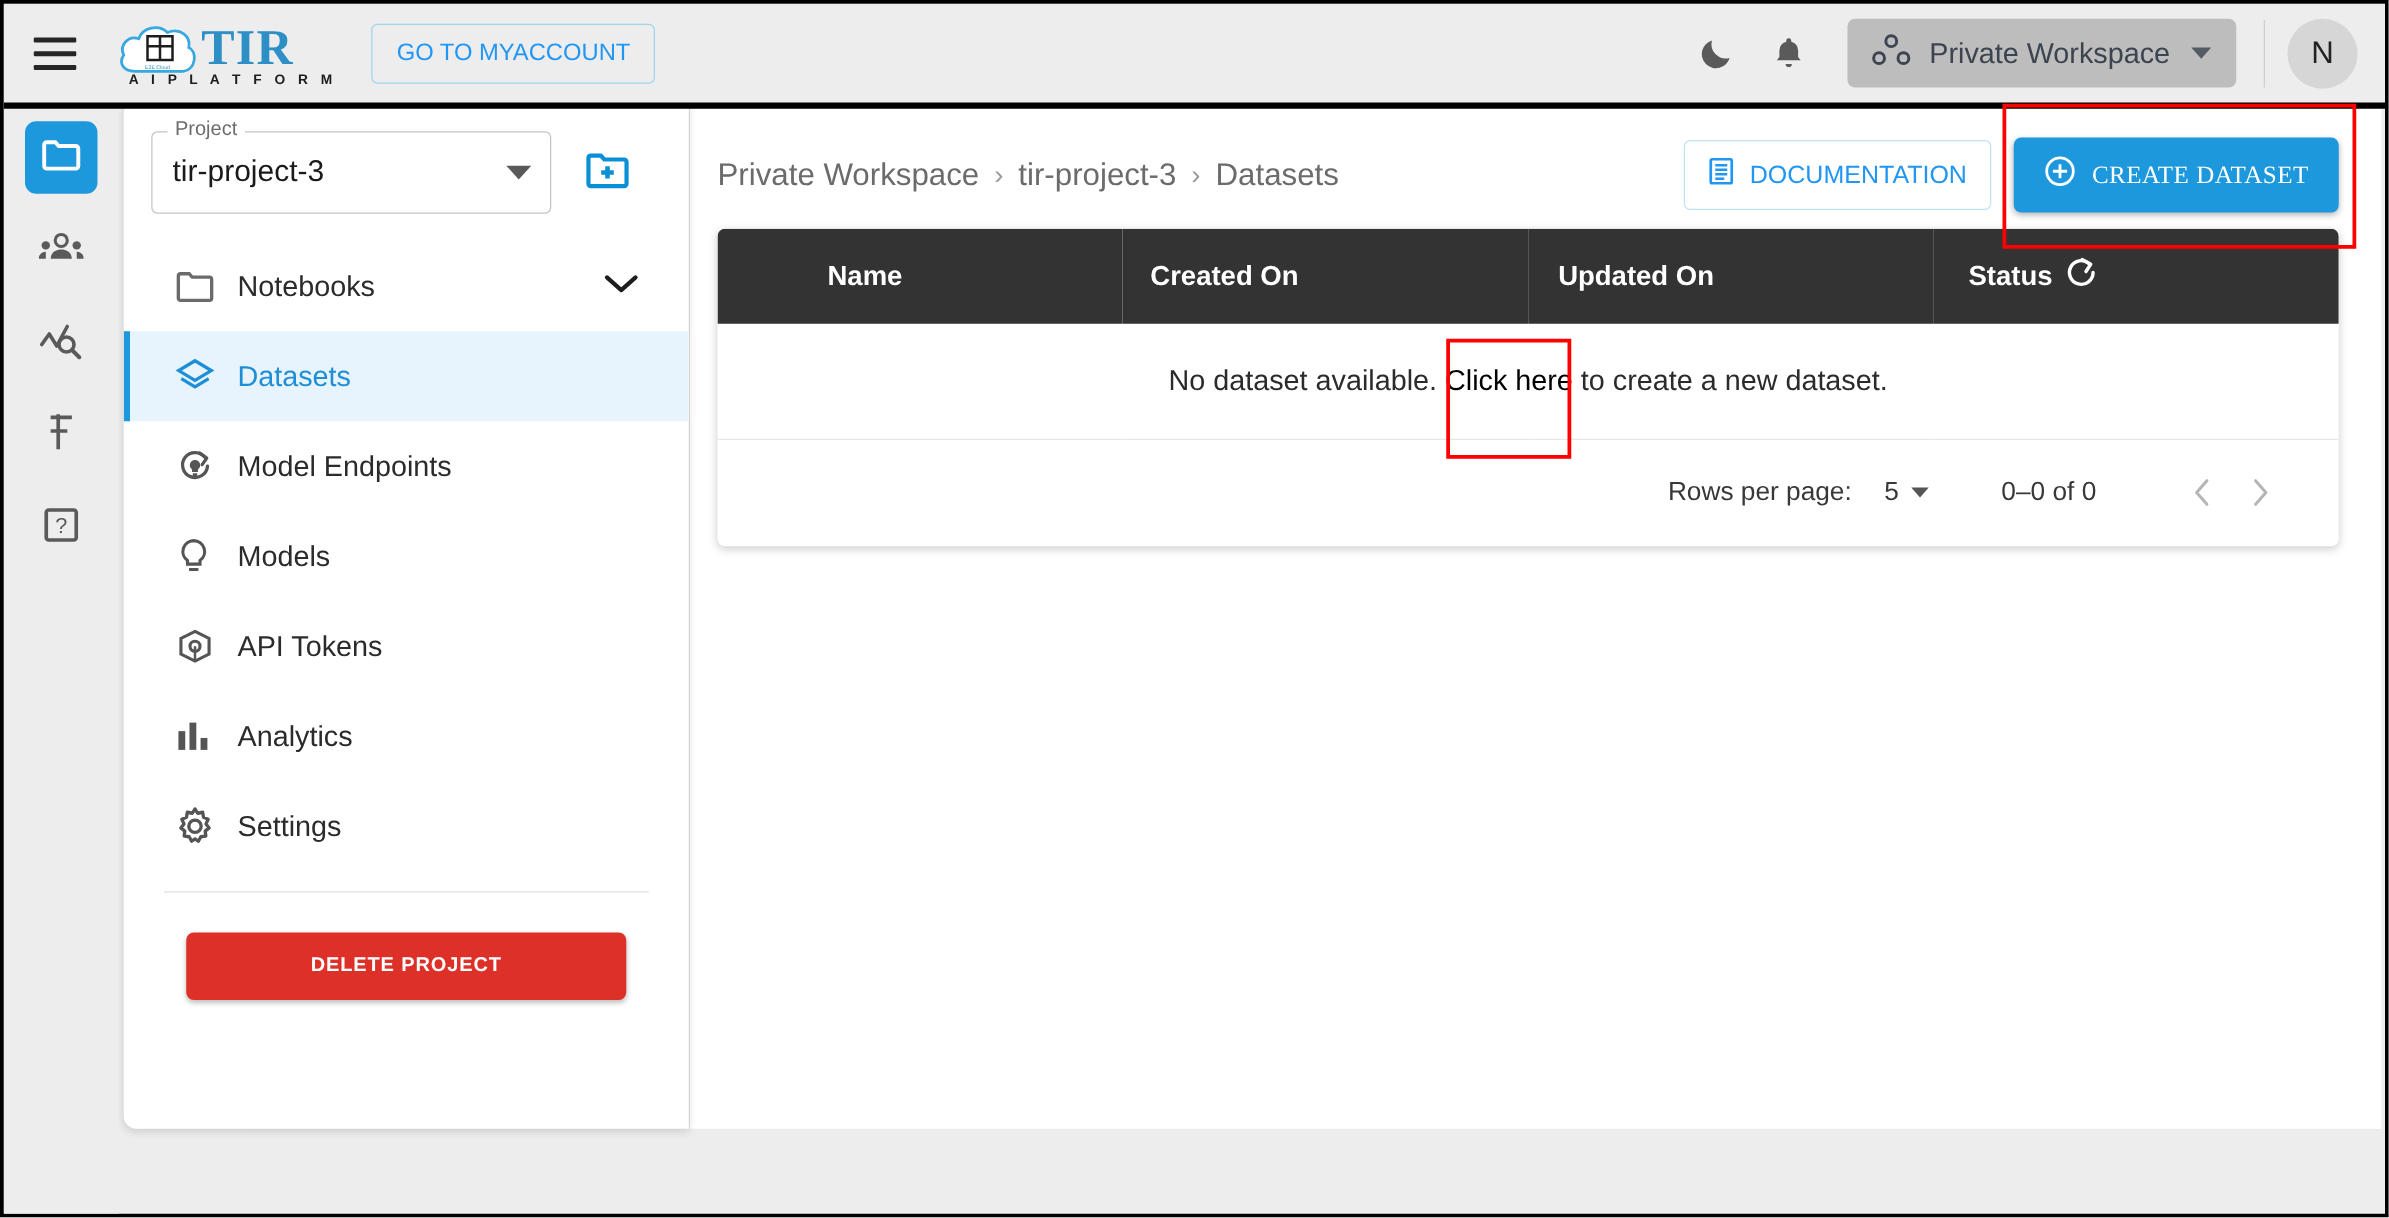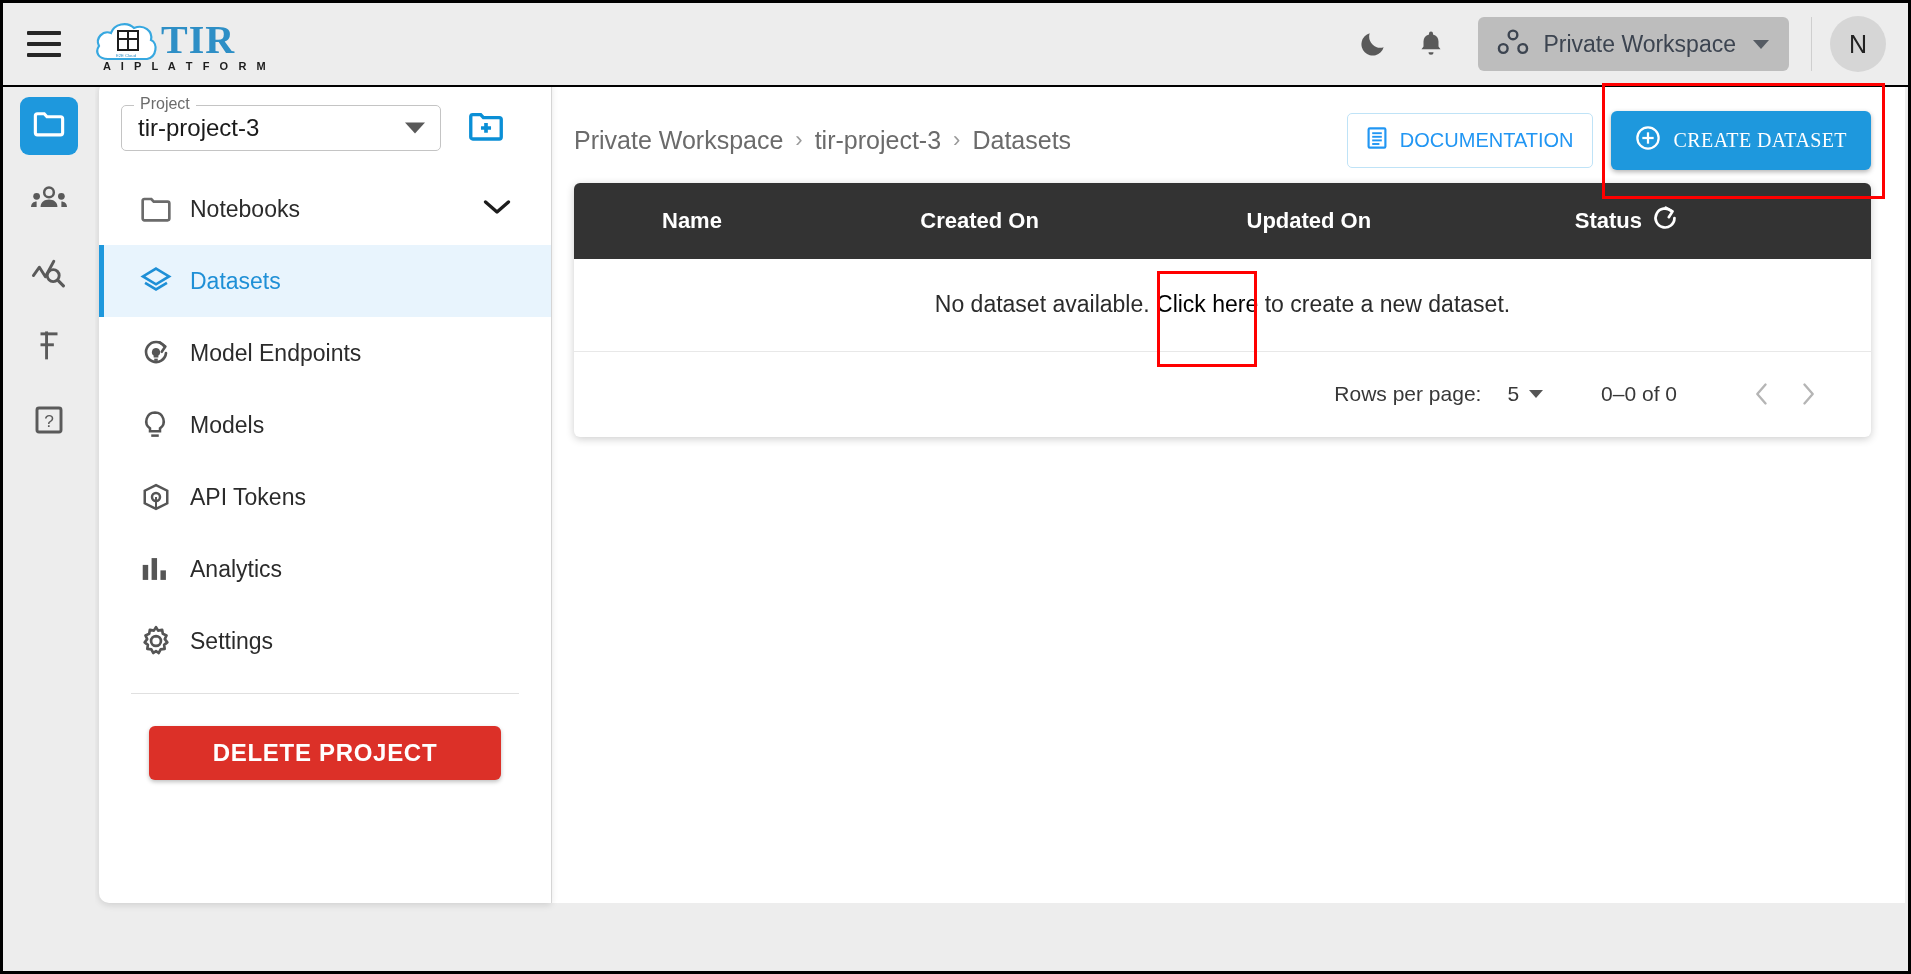--- a/index.html
+++ b/index.html
@@ -16,21 +16,21 @@
     background: #ededed;
     overflow: hidden;
   }
 
   
   .topbar {
     position: absolute; top: 0; left: 0;
     width: 1905px; height: 84px;
     background: #ededed;
     display: flex; align-items: center;
-    border-bottom: 2px solid #000000;
+    border-bottom: 5px solid #000000;
     z-index: 20;
   }
   .hamburger {
     width: 34px; height: 26px;
     margin-left: 24px; margin-right: 24px;
     display: flex; flex-direction: column; justify-content: space-between;
     cursor: pointer;
   }
   .hamburger span { display:block; height: 4px; background: #262626; border-radius: 1px; }
 
@@ -102,21 +102,21 @@
     width: 452px; height: 822px;
     background: #ffffff;
     border-radius: 10px 0 0 10px;
     box-shadow: 0 2px 7px rgba(0,0,0,0.13);
     z-index: 10;
     overflow: hidden;
   }
   .project-select-row { display:flex; align-items:center; padding: 24px 20px 0 22px; }
   .fieldset-select {
     position: relative;
-    width: 320px; height: 46px;
+    width: 320px; height: 66px;
     border: 1px solid #c4c4c4; border-radius: 5px;
     display: flex; align-items: center;
     padding: 0 16px;
     cursor: pointer;
   }
   .fieldset-legend {
     position: absolute; top: -11px; left: 12px;
     background: #fff; padding: 0 6px;
     font-size: 16px; color: #6c6c6c;
   }
@@ -147,21 +147,21 @@
   .nav-subitem .nav-label { font-size: 23px; color: #2b2b2b; margin-left: 14px; }
   .sub-open-ico { margin-left: auto; margin-right: 32px; cursor: pointer; }
 
   .nav-divider { height:1px; background:#e0e0e0; margin: 16px 32px 0 32px; }
   .delete-btn {
     display:block;
     margin: 32px auto 0 auto;
     width: 352px; height: 54px;
     background: #dc3028; color: #ffffff;
     border: none; border-radius: 6px;
-    font-size: 24px; font-weight: 700; letter-spacing: 0.7px;
+    font-size: 16px; font-weight: 700; letter-spacing: 0.7px;
     cursor: pointer; box-shadow: 0 2px 4px rgba(0,0,0,0.25);
     font-family: "Liberation Sans", sans-serif;
   }
 
   
   .main {
     position: absolute; top: 78px; left: 548px; right: 3px;
     height: 822px;
     background: #ffffff;
     border-left: 1px solid #e2e2e2;
@@ -263,20 +263,21 @@
           <line x1="25" y1="20" x2="45" y2="20" stroke="#1d1d1d" stroke-width="2"></line>
           <text x="33" y="38" font-size="4.2" fill="#2e8fc6" text-anchor="middle" font-family="Liberation Sans, sans-serif">E2E Cloud</text>
         </svg>
       </div>
       <div class="logo-text">
         <div class="tir-word">TIR</div>
         <div class="ai-platform">A I   P L A T F O R M</div>
       </div>
     </div>
 
+    <button class="myaccount-btn">GO TO MYACCOUNT</button>
 
     <div class="topbar-right">
 
       <div class="icon-btn">
         <svg width="32" height="32" viewBox="0 0 24 24">
           <path d="M20 14.5A8.5 8.5 0 0 1 9.5 4 8.5 8.5 0 1 0 20 14.5z" fill="#5a5a5a"></path>
         </svg>
       </div>
 
       <div class="icon-btn">

